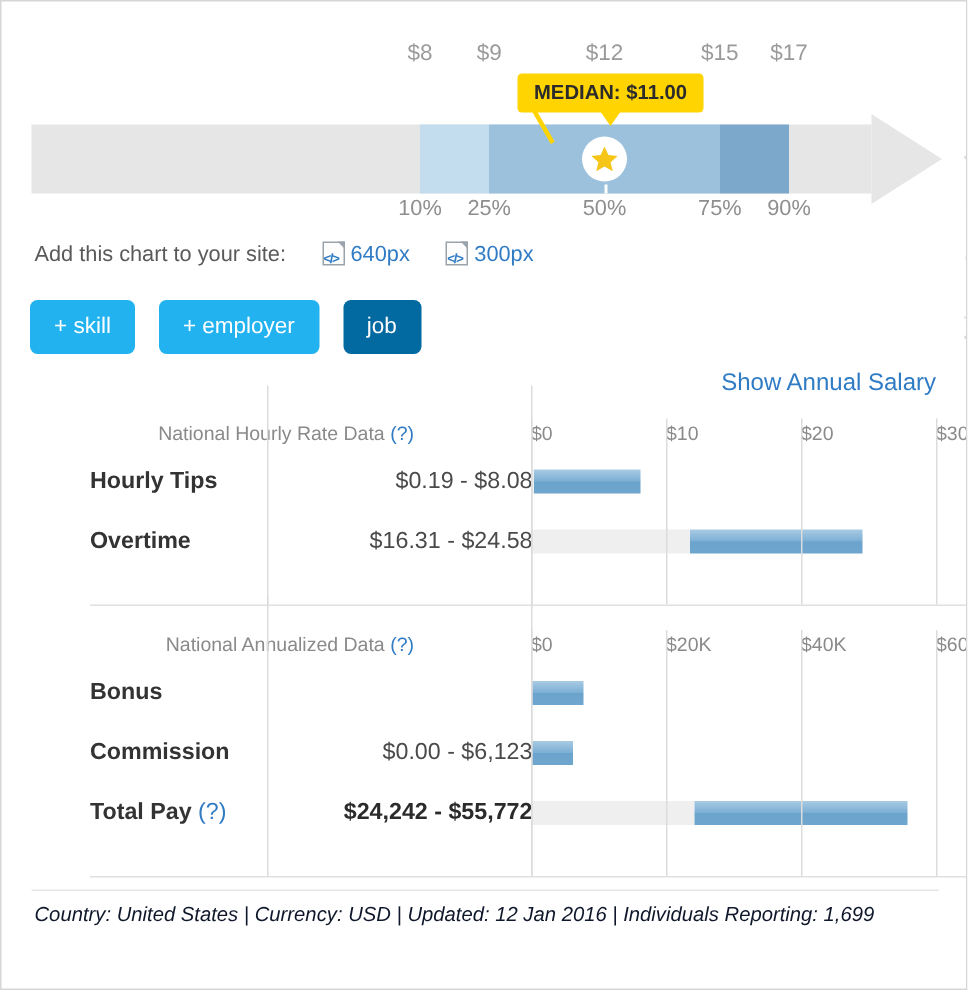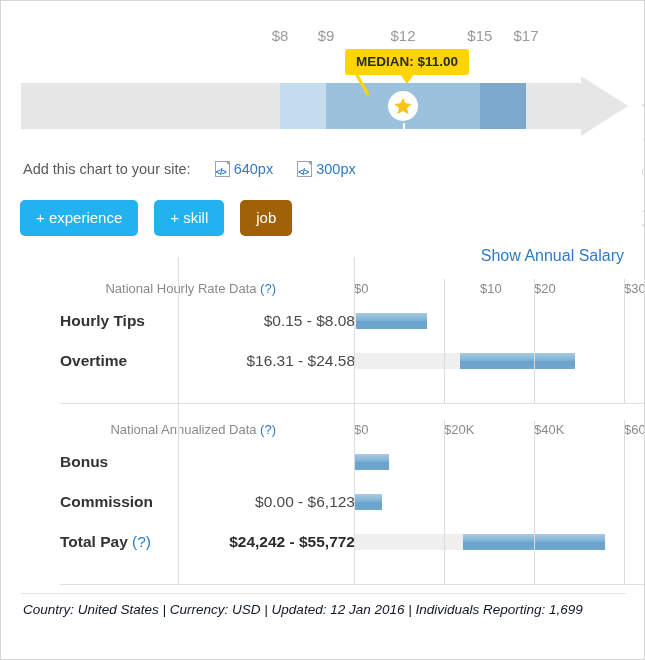--- a/index.html
+++ b/index.html
@@ -126,21 +126,21 @@
   
   .btn-row { position: absolute; left: 19px; top: 199px; display: flex; gap: 16px; }
   .fbtn {
     background: #22b2f0; color: #fff;
     font-size: 15px;
     border: none; border-radius: 5px;
     padding: 10px 16px 11px 16px;
     cursor: pointer; white-space: nowrap;
     line-height: 1;
   }
-  .fbtn.disabled { background: #a16207; color: #ffffff; cursor: default; }
+  .fbtn.disabled { background: #0369a1; color: #ffffff; cursor: default; }
 
   
   .annual-link {
     position: absolute; right: 20px; top: 246px;
     font-size: 16px; color: #2f7bc4; text-decoration: none;
   }
 
   
   .tbl { position: absolute; left: 20px; width: 605px; margin-left: 39px; }
   .sec-head { position: relative; height: 22px; }
@@ -225,64 +225,71 @@
         <div class="seg" style="left: 458.875px; width: 46.125px; background: rgb(124, 168, 203);"></div>
       </div>
     <div class="star-dash" id="starDash" style="left: 382px;"></div>
     <div class="star-wrap" id="starWrap" style="left: 382px;">
       <svg width="20" height="20" viewBox="0 0 24 24">
         <polygon points="12,2 15.1,8.8 22.5,9.5 16.9,14.5 18.6,21.8 12,18 5.4,21.8 7.1,14.5 1.5,9.5 8.9,8.8" fill="#f5c518"></polygon>
       </svg>
     </div>
   </div>
 
+  <div class="pct-ticklabels" id="tickLabels">
+      <span style="left: 279px;">10%</span>
+      <span style="left: 325.125px;">25%</span>
+      <span style="left: 402px;">50%</span>
+      <span style="left: 478.875px;">75%</span>
+      <span style="left: 525px;">90%</span>
+    </div>
 
   <div class="embed-row">
     <span>Add this chart to your site:</span>
     <span class="spacer-gap"></span>
     <a class="embed-link" href="#">
       <span class="embed-icon">
         <span class="pg"></span><span class="fold"></span><span class="code">&lt;/&gt;</span>
       </span>
       <span>640px</span>
     </a>
     <span class="spacer-gap"></span>
     <a class="embed-link" href="#">
       <span class="embed-icon">
         <span class="pg"></span><span class="fold"></span><span class="code">&lt;/&gt;</span>
       </span>
       <span>300px</span>
     </a>
   </div>
 
   <div class="btn-row">
-    <button class="fbtn">+ experience</button>
     <button class="fbtn">+ skill</button>
+    <button class="fbtn">+ employer</button>
     <button class="fbtn disabled">job</button>
   </div>
 
   <a class="annual-link" href="#">Show Annual Salary</a>
 
   <div class="tbl" id="hourlyTbl" style="top:278px;">
     <div class="sec-head">
       <div class="sec-title">
         <span>National Hourly Rate Data</span>
         <span class="qm">(?)</span>
       </div>
       <div id="hourlyAxis">
           <div class="axis-lbl" style="left: 294px;">$0</div>
-          <div class="axis-lbl" style="left: 372px; padding-left: 48px;">$10</div>
+          <div class="axis-lbl" style="left: 384px;">$10</div>
           <div class="axis-lbl" style="left: 474px;">$20</div>
           <div class="axis-lbl" style="left: 564px;">$30</div>
         </div>
     </div>
     <div id="hourlyBody">
         <div class="row">
           <div class="row-label">Hourly Tips</div>
-          <div class="row-value">$0.15 - $8.08</div>
+          <div class="row-value">$0.19 - $8.08</div>
           <div class="bar-track" style="left: 294px; width: 2.34px;"></div>
           <div class="bar-fill" style="left: 296.34px; width: 70.38px;"></div>
         </div>
         <div class="row">
           <div class="row-label">Overtime</div>
           <div class="row-value">$16.31 - $24.58</div>
           <div class="bar-track" style="left: 294px; width: 105.75px;"></div>
           <div class="bar-fill" style="left: 399.75px; width: 115.47px;"></div>
         </div>
         <div class="vline" style="left: 294px; top: 0px; height: 124px;"></div>

